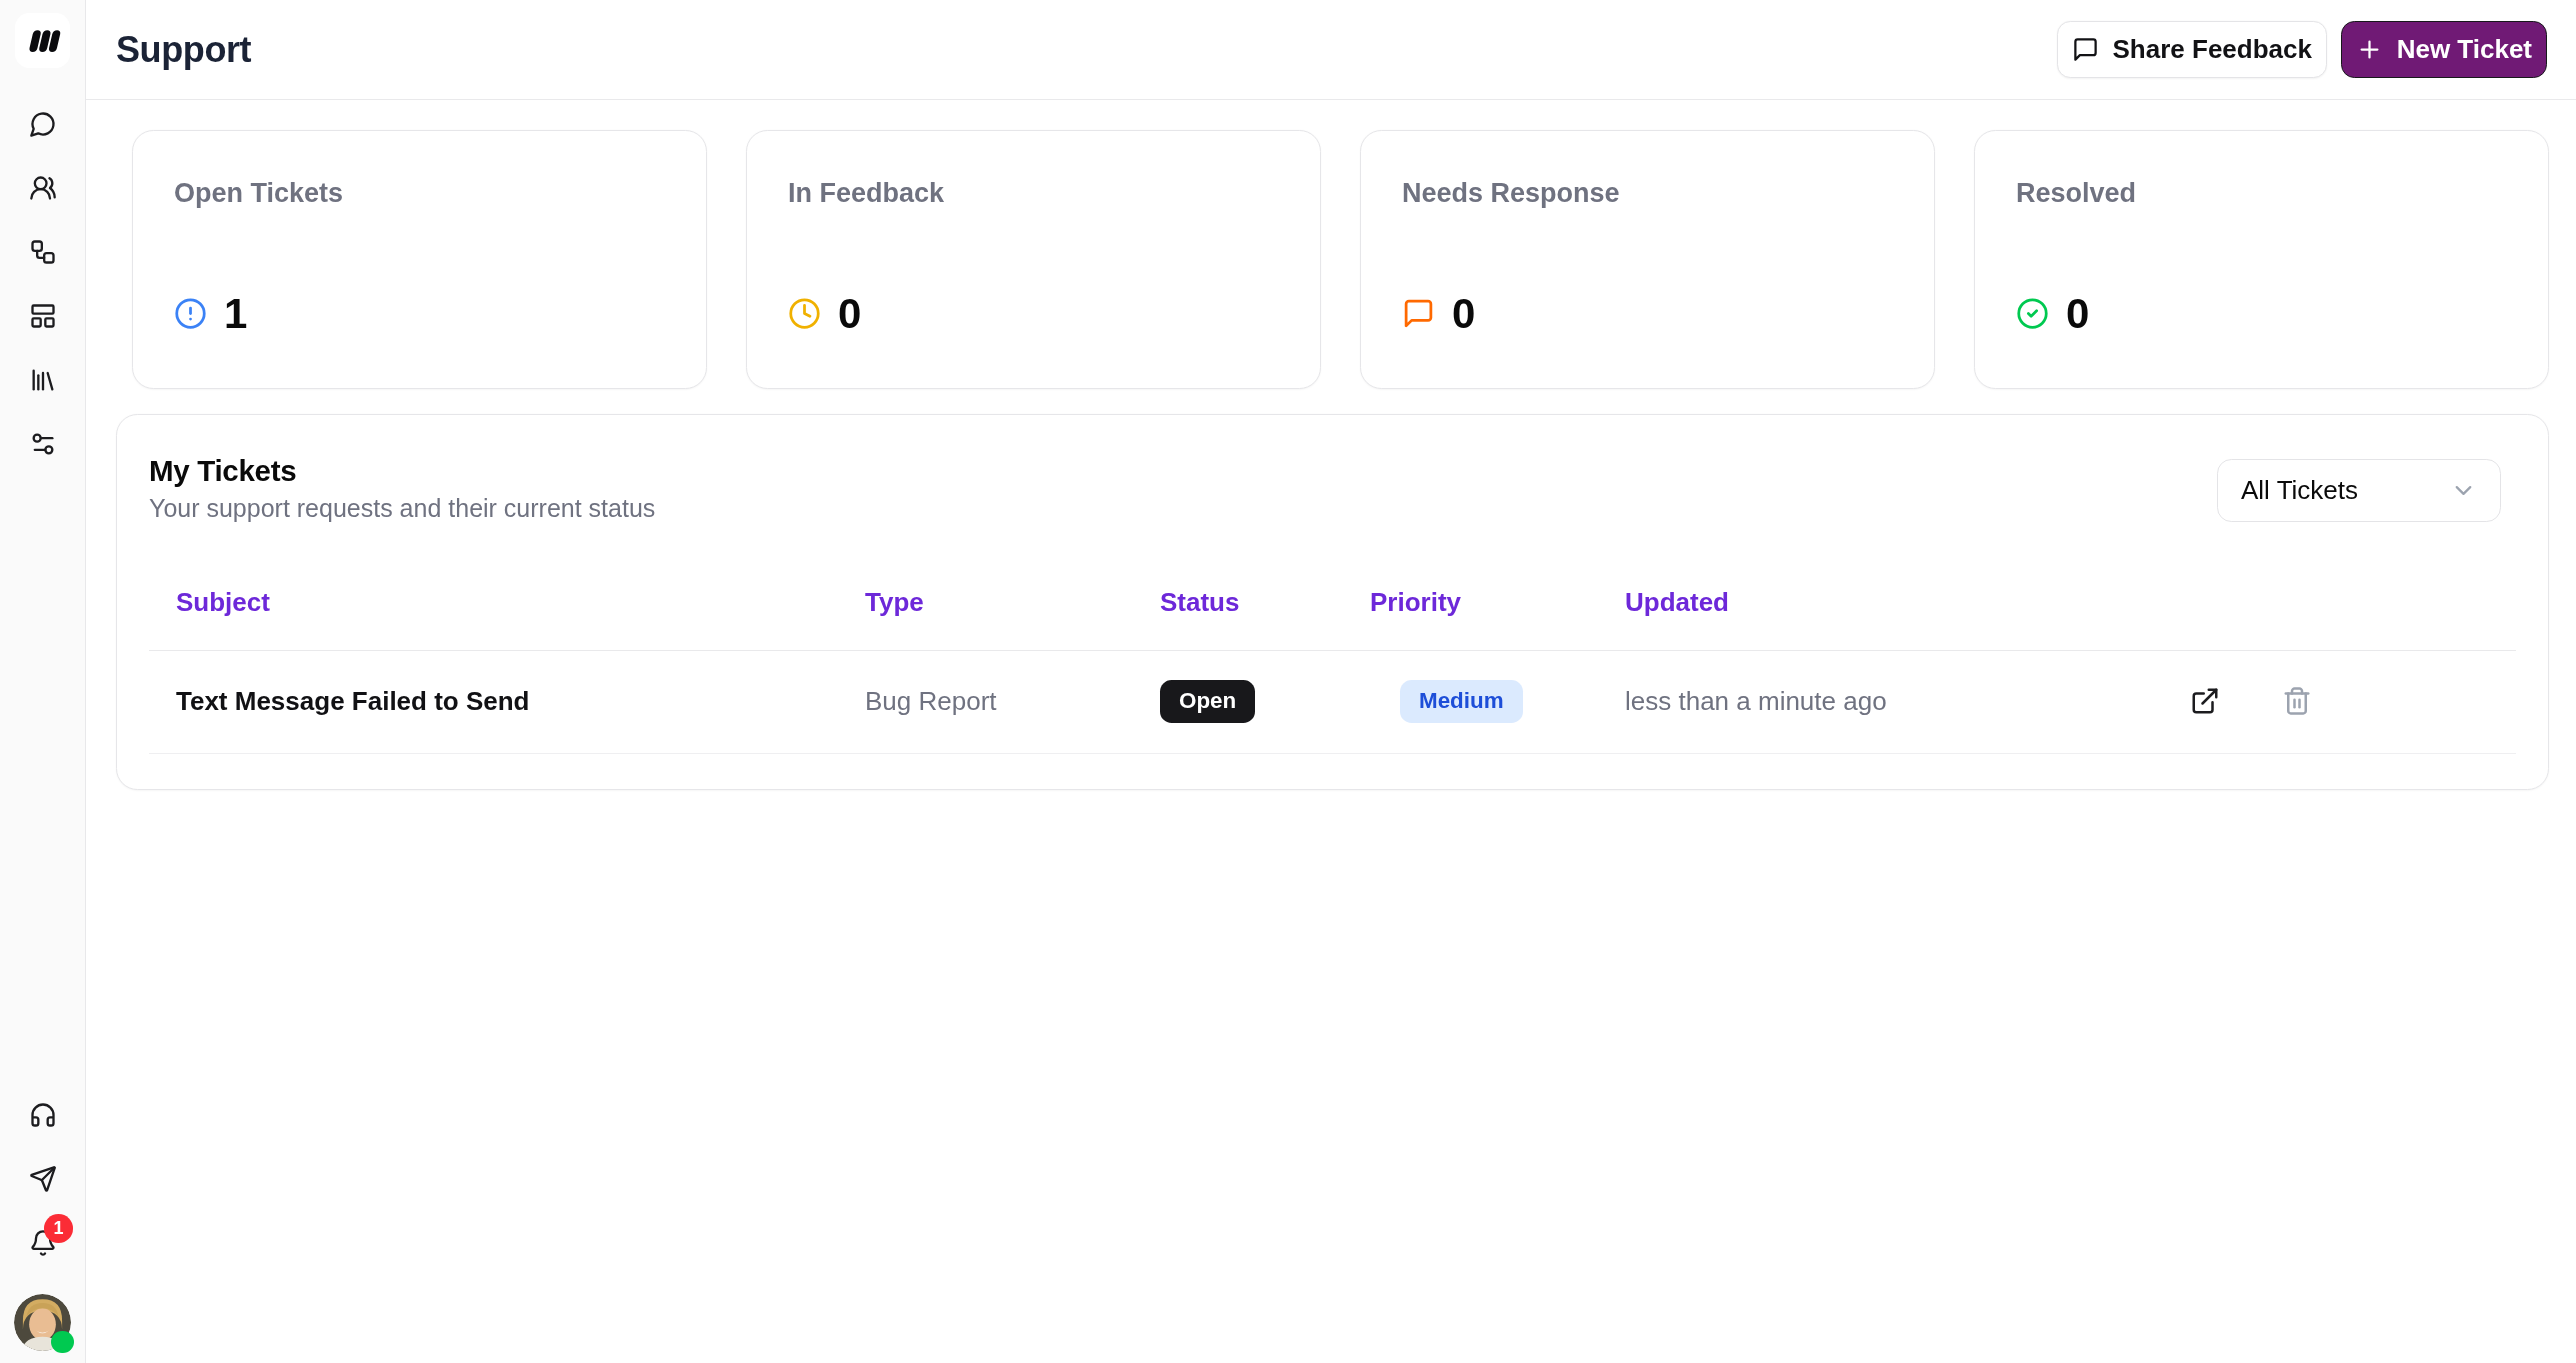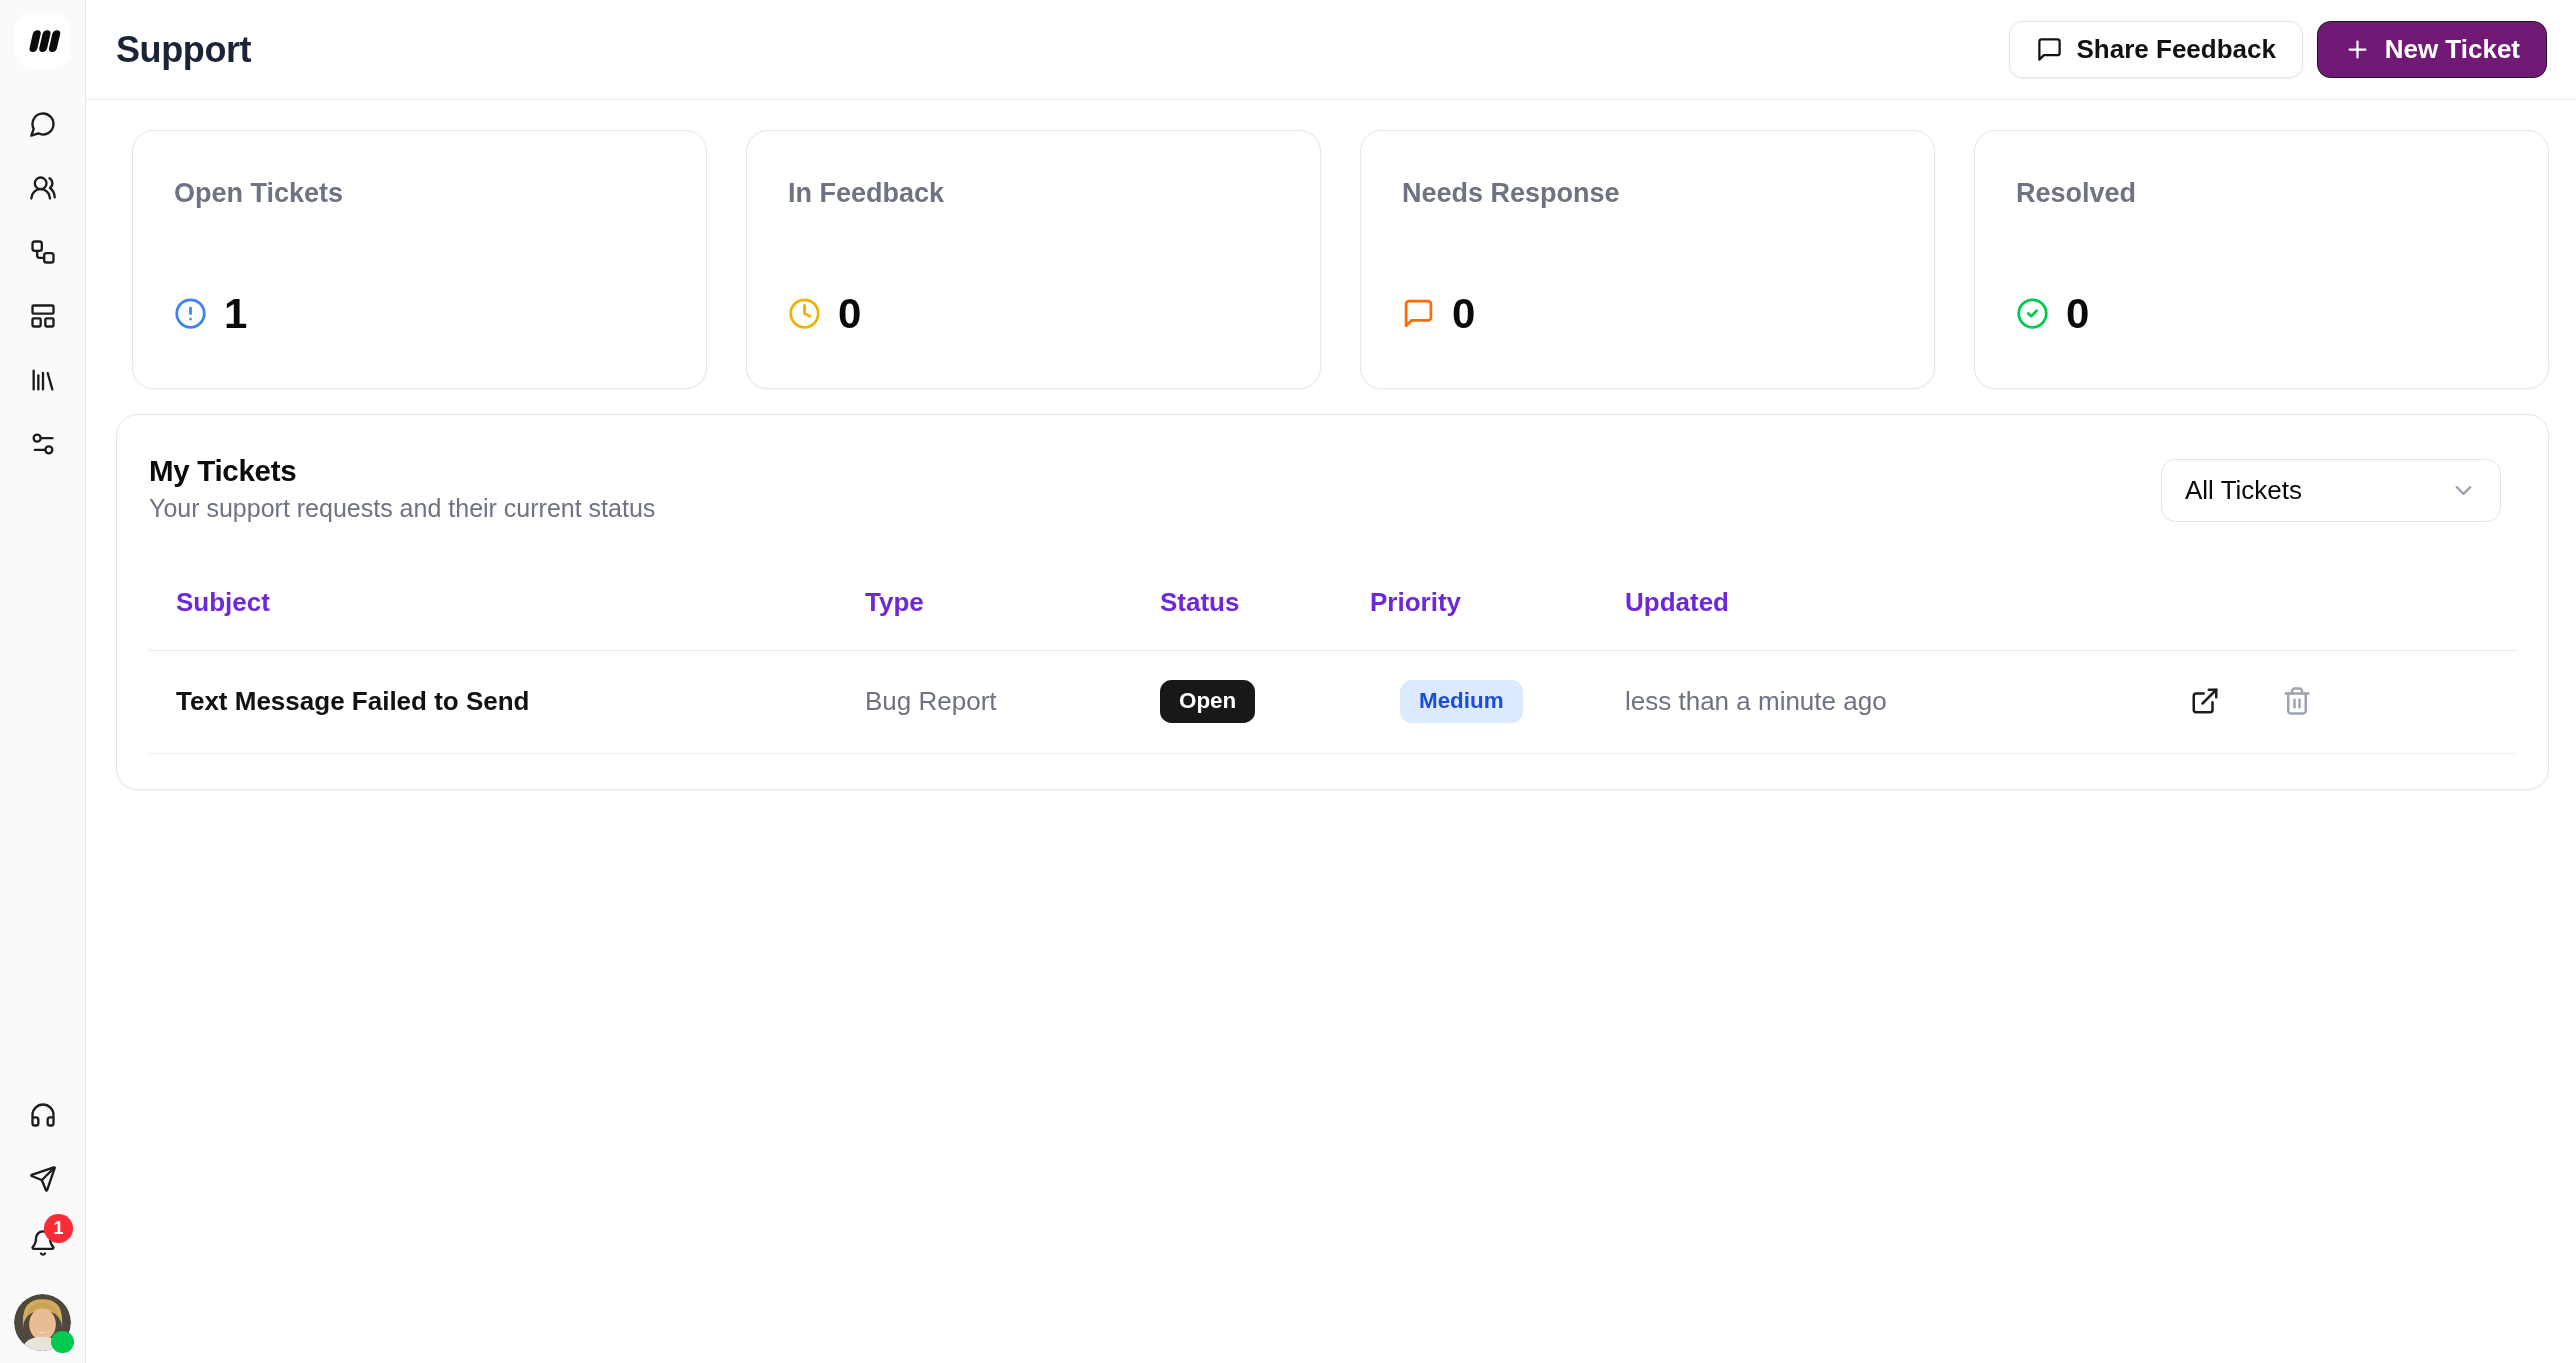--- a/index.html
+++ b/index.html
@@ -44,21 +44,21 @@
   
   .main { flex:1; display:flex; flex-direction:column; min-width:0; }
   .topbar {
     height:100px; border-bottom:0.9px solid #e9e9eb; flex-shrink:0;
     display:flex; align-items:center; padding:0 29px 0 30px;
   }
   .page-title { font-size:36px; font-weight:700; color:#1b2336; letter-spacing:-0.4px; }
   .topbar-actions { margin-left:auto; display:flex; gap:14.3px; align-items:center; }
   .btn {
     height:57px; border-radius:13.4px; display:inline-flex; align-items:center; gap:13.4px;
-    font-size:26px; font-weight:600; padding:0 26px; cursor:pointer; white-space:nowrap;
+    font-size:26px; font-weight:600; padding:0 14px; cursor:pointer; white-space:nowrap;
     font-family:inherit;
   }
   .btn svg { width:27px; height:27px; }
   .btn-outline { background:#fff; border:0.9px solid #e4e4e7; color:#121215; box-shadow:0 0.9px 1.8px rgba(0,0,0,.05); }
   .btn-dark { background:#701a75; border:0.9px solid #18181b; color:#fff; }
 
   .content { padding:29.5px 27px 0 30px; }
 
   
   .stats-row { display:flex; gap:39px;padding-left:16px; }
@@ -76,21 +76,21 @@
   .tickets-card {
     margin-top:25px; height:376px; background:#fff; border:0.9px solid #e6e6e9;
     border-radius:21.5px; box-shadow:0 0.9px 1.8px rgba(0,0,0,.04);
     padding:39px 32px 0;
   }
   .tickets-head { display:flex; align-items:flex-start; }
   .tickets-title { font-size:29.5px; font-weight:700; color:#0a0a0a; letter-spacing:-0.3px; }
   .tickets-subtitle { font-size:25px; color:#6f7280; margin-top:6.3px; }
   .filter-select {
     margin-left:auto; margin-right:15px; margin-top:5.4px;
-    width:340px; height:63px; border:0.9px solid #e4e4e7; border-radius:14.3px; background:#fff;
+    width:284px; height:63px; border:0.9px solid #e4e4e7; border-radius:14.3px; background:#fff;
     display:flex; align-items:center; justify-content:space-between;
     padding:0 23px; font-size:26px; color:#0a0a0a; cursor:pointer;
   }
   .filter-select svg { width:27px; height:27px; color:#9ca3af; }
 
   table { width:100%; border-collapse:collapse; margin-top:34px; }
   th {
     text-align:left; font-size:26px; font-weight:700; color:#6d28d9;
     padding:30px 18px 32px 27px; border-bottom:0.9px solid #e9e9eb; white-space:nowrap;
   }

